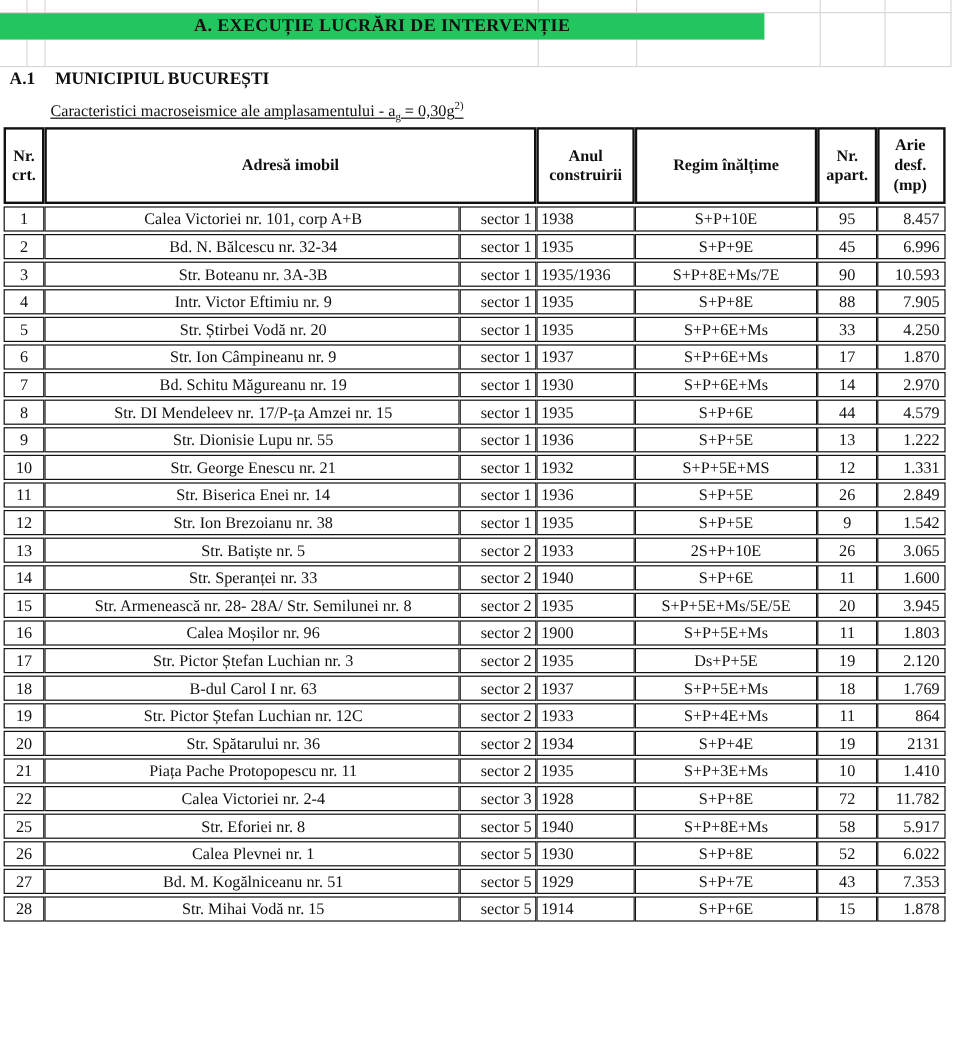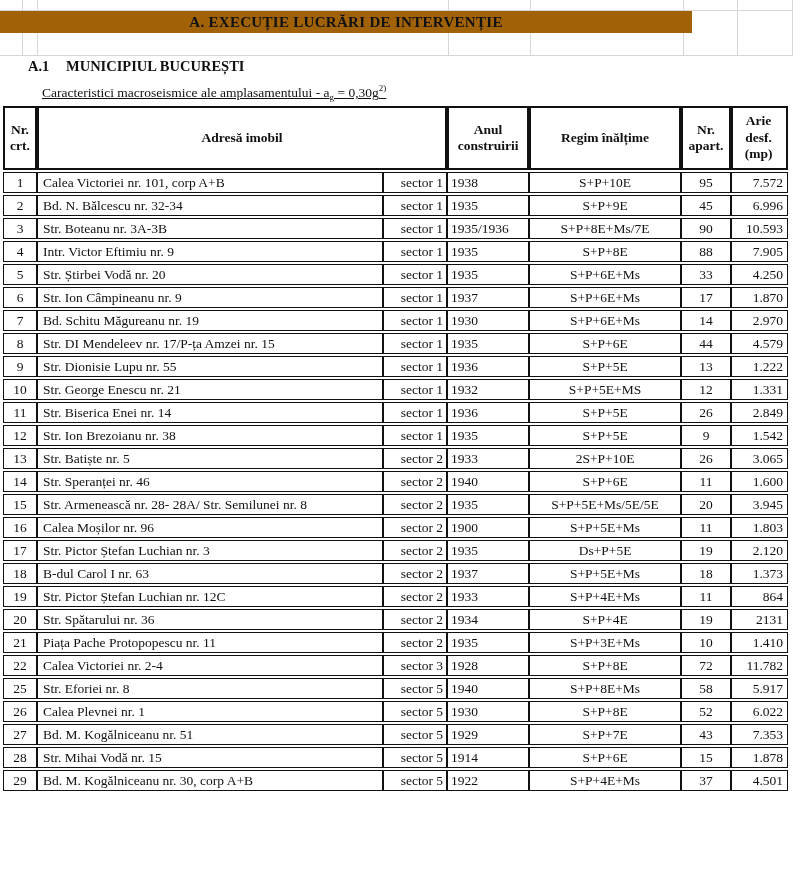--- a/index.html
+++ b/index.html
@@ -13,29 +13,29 @@
     color: #111111;
     overflow: hidden;
   }
 
   
   .vline { position: absolute; top: 0; width: 1px; height: 55px; background: #d7d7d7; z-index: 0; }
   .hline { position: absolute; left: 0; width: 793px; height: 1px; background: #d7d7d7; z-index: 0; }
 
   
   #title-band {
-    position: absolute; left: 0; top: 11px; width: 692px; height: 22px;
-    background: #a16207; z-index: 1;
+    position: absolute; left: 0; top: 11px; width: 637px; height: 22px;
+    background: #22c55e; z-index: 1;
     display: flex; align-items: center; justify-content: center;
     font-weight: bold; font-size: 15px; letter-spacing: 0.3px;
   }
 
   #subsection-heading {
     position: absolute; left: 8px; top: 58px; z-index: 1;
-    font-weight: bold; font-size: 14.5px; white-space: nowrap; margin-left: 20px;
+    font-weight: bold; font-size: 14.5px; white-space: nowrap;
   }
   #subsection-heading .code { display: inline-block; }
   #subsection-heading .name { display: inline-block; margin-left: 13px; }
 
   #site-note {
     position: absolute; left: 42px; top: 83px; z-index: 1;
     font-weight: normal; font-size: 13.5px; white-space: nowrap;
     text-decoration: underline;
   }
   #site-note sub { font-size: 9px; }
@@ -64,21 +64,21 @@
   table.tbl td {
     border: 1px solid #111111;
     font-size: 13.5px;
     height: 21px;
     padding: 0 3px;
     vertical-align: middle;
     white-space: nowrap;
     overflow: hidden;
   }
   .c-no   { text-align: center; }
-  .c-addr { text-align: left; padding-left: 5px !important; }
+  .c-addr { text-align: center; padding-left: 5px !important; }
   .c-sect { text-align: right; padding-left: 5px !important; }
   .c-year { text-align: left; }
   .c-reg  { text-align: center; }
   .c-apt  { text-align: center; }
   .c-area { text-align: right; padding-right: 4px !important; }
 </style>
 </head>
 <body>
 
 <div id="page">
@@ -128,21 +128,21 @@
         </tr>
       </thead>
       <tbody>
           <tr>
       <td class="c-no">1</td>
       <td class="c-addr">Calea Victoriei nr. 101, corp A+B</td>
       <td class="c-sect">sector 1</td>
       <td class="c-year">1938</td>
       <td class="c-reg">S+P+10E</td>
       <td class="c-apt">95</td>
-      <td class="c-area">7.572</td>
+      <td class="c-area">8.457</td>
     </tr>
           <tr>
       <td class="c-no">2</td>
       <td class="c-addr">Bd. N. Bălcescu nr. 32-34</td>
       <td class="c-sect">sector 1</td>
       <td class="c-year">1935</td>
       <td class="c-reg">S+P+9E</td>
       <td class="c-apt">45</td>
       <td class="c-area">6.996</td>
     </tr>
@@ -240,21 +240,21 @@
       <td class="c-no">13</td>
       <td class="c-addr">Str. Batiște nr. 5</td>
       <td class="c-sect">sector 2</td>
       <td class="c-year">1933</td>
       <td class="c-reg">2S+P+10E</td>
       <td class="c-apt">26</td>
       <td class="c-area">3.065</td>
     </tr>
           <tr>
       <td class="c-no">14</td>
-      <td class="c-addr">Str. Speranței nr. 46</td>
+      <td class="c-addr">Str. Speranței nr. 33</td>
       <td class="c-sect">sector 2</td>
       <td class="c-year">1940</td>
       <td class="c-reg">S+P+6E</td>
       <td class="c-apt">11</td>
       <td class="c-area">1.600</td>
     </tr>
           <tr>
       <td class="c-no">15</td>
       <td class="c-addr">Str. Armenească nr. 28- 28A/ Str. Semilunei nr. 8</td>
       <td class="c-sect">sector 2</td>
@@ -281,21 +281,21 @@
       <td class="c-apt">19</td>
       <td class="c-area">2.120</td>
     </tr>
           <tr>
       <td class="c-no">18</td>
       <td class="c-addr">B-dul Carol I nr. 63</td>
       <td class="c-sect">sector 2</td>
       <td class="c-year">1937</td>
       <td class="c-reg">S+P+5E+Ms</td>
       <td class="c-apt">18</td>
-      <td class="c-area">1.373</td>
+      <td class="c-area">1.769</td>
     </tr>
           <tr>
       <td class="c-no">19</td>
       <td class="c-addr">Str. Pictor Ștefan Luchian nr. 12C</td>
       <td class="c-sect">sector 2</td>
       <td class="c-year">1933</td>
       <td class="c-reg">S+P+4E+Ms</td>
       <td class="c-apt">11</td>
       <td class="c-area">864</td>
     </tr>
@@ -355,26 +355,17 @@
     </tr>
           <tr>
       <td class="c-no">28</td>
       <td class="c-addr">Str. Mihai Vodă nr. 15</td>
       <td class="c-sect">sector 5</td>
       <td class="c-year">1914</td>
       <td class="c-reg">S+P+6E</td>
       <td class="c-apt">15</td>
       <td class="c-area">1.878</td>
     </tr>
-          <tr>
-      <td class="c-no">29</td>
-      <td class="c-addr">Bd. M. Kogălniceanu nr. 30, corp A+B</td>
-      <td class="c-sect">sector 5</td>
-      <td class="c-year">1922</td>
-      <td class="c-reg">S+P+4E+Ms</td>
-      <td class="c-apt">37</td>
-      <td class="c-area">4.501</td>
-    </tr>
         </tbody>
     </table>
   </div>
 
 </div>
 
 </body></html>

